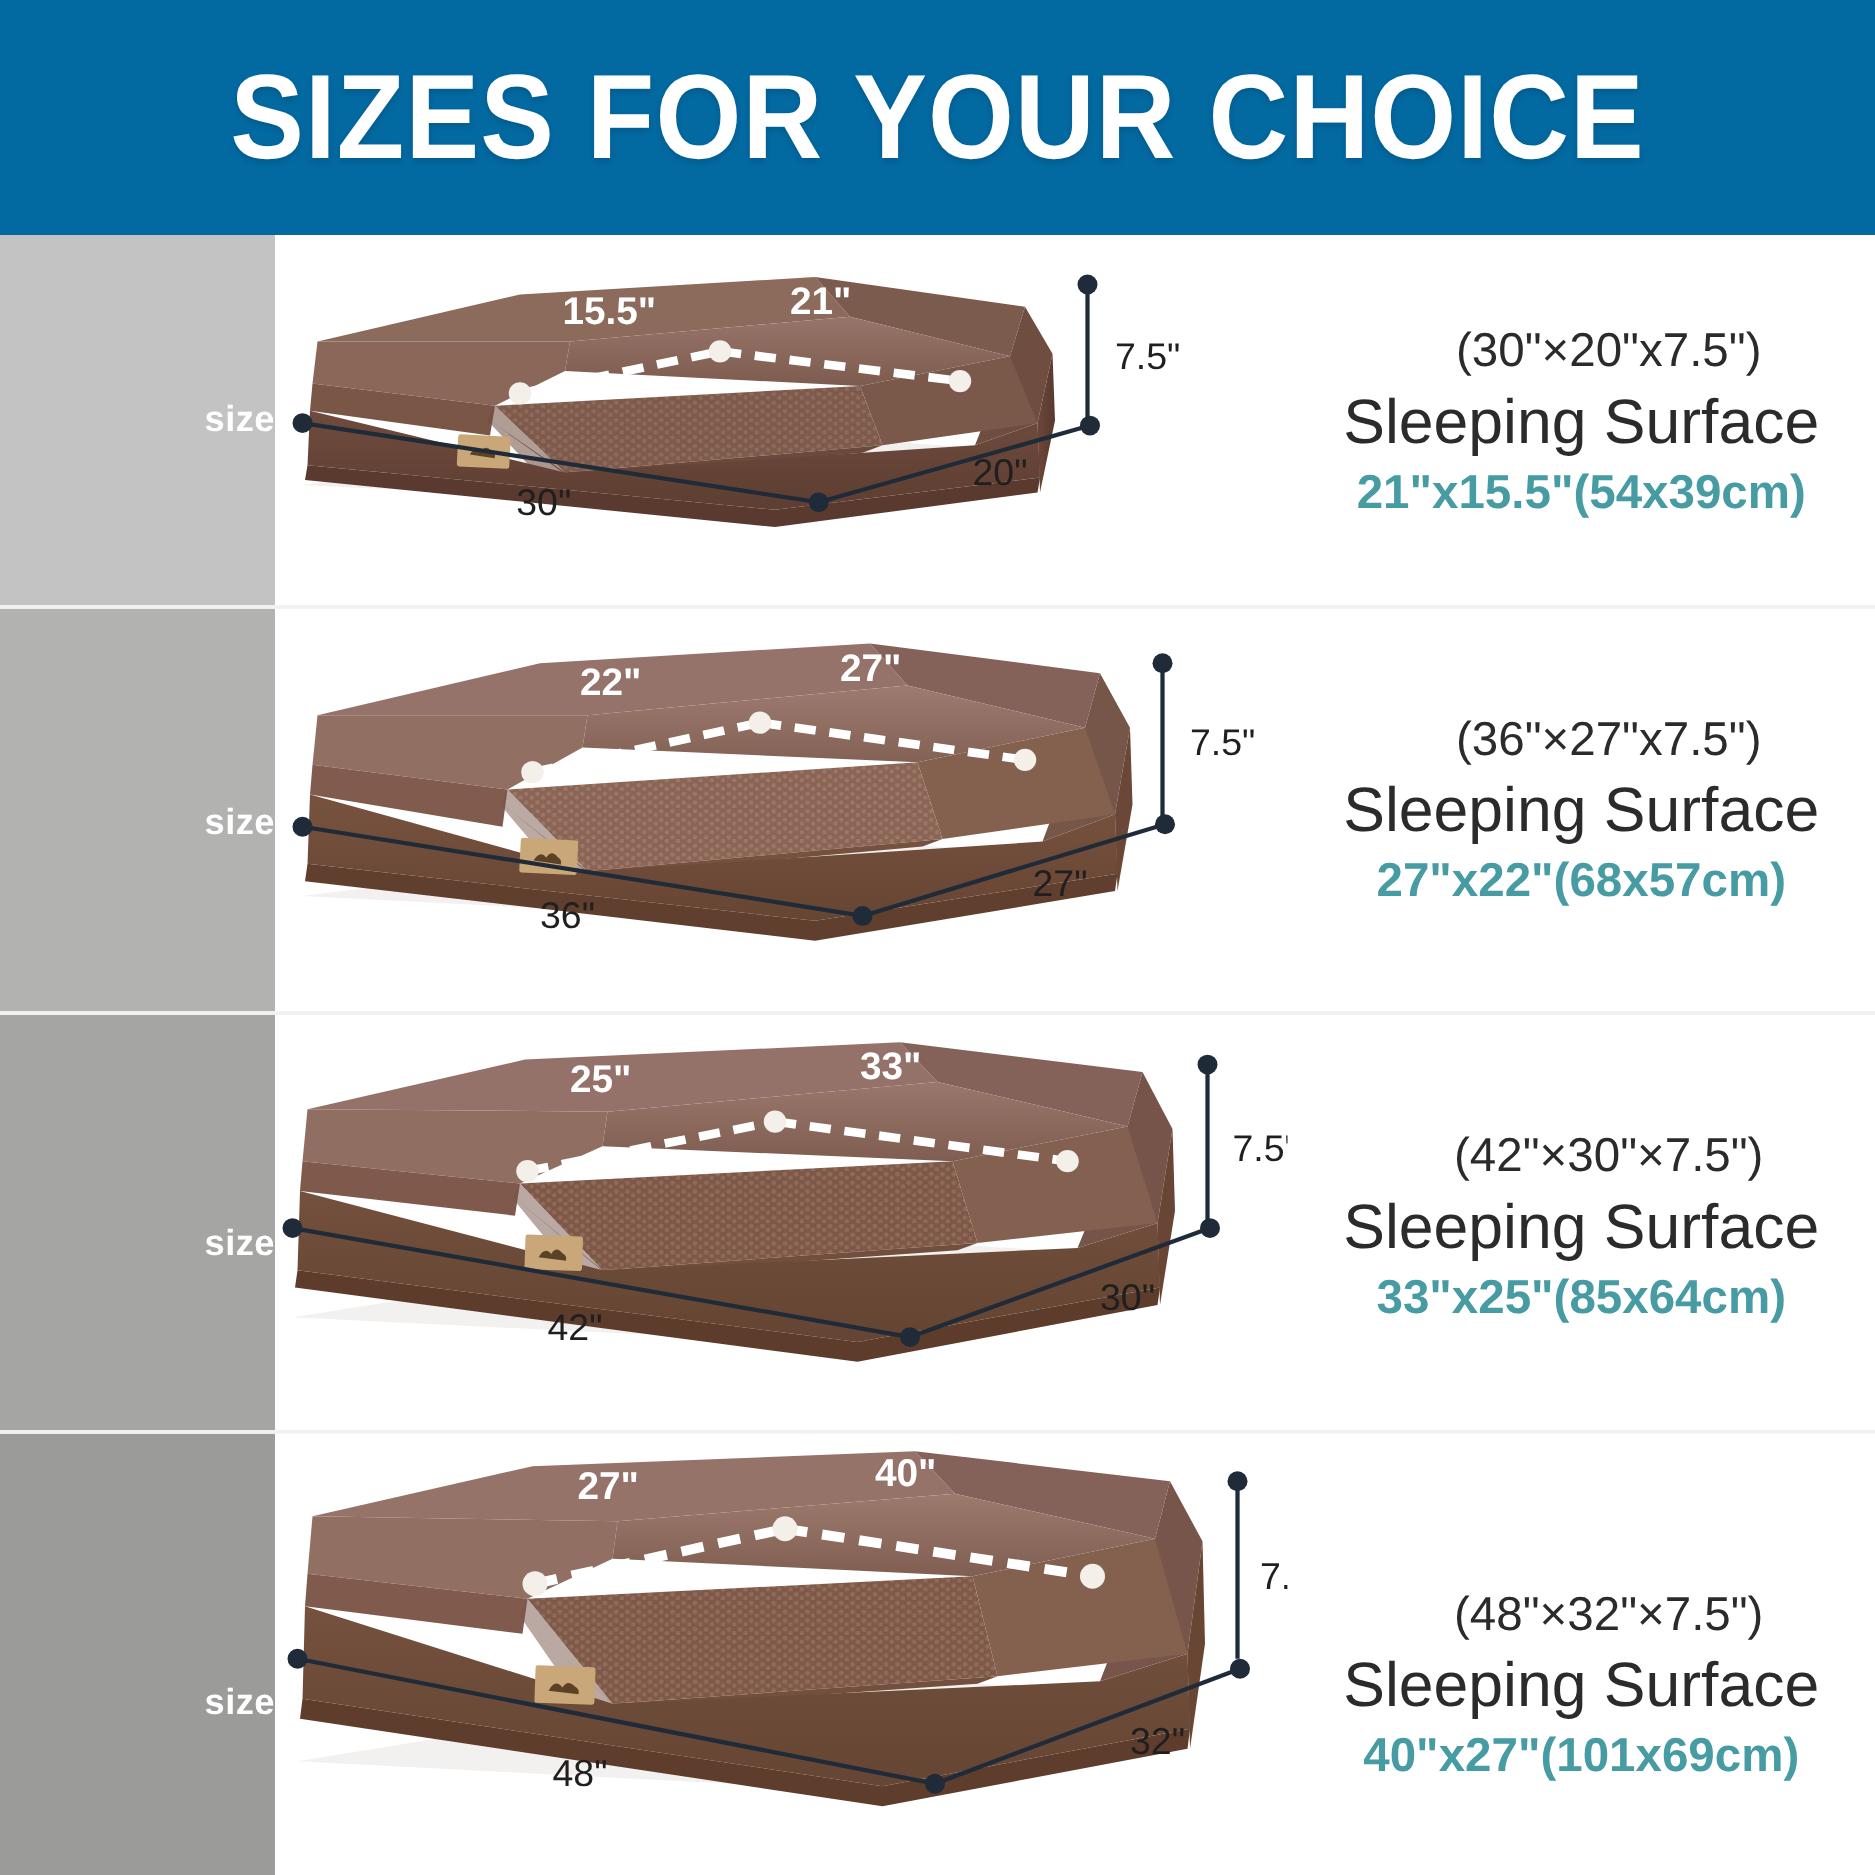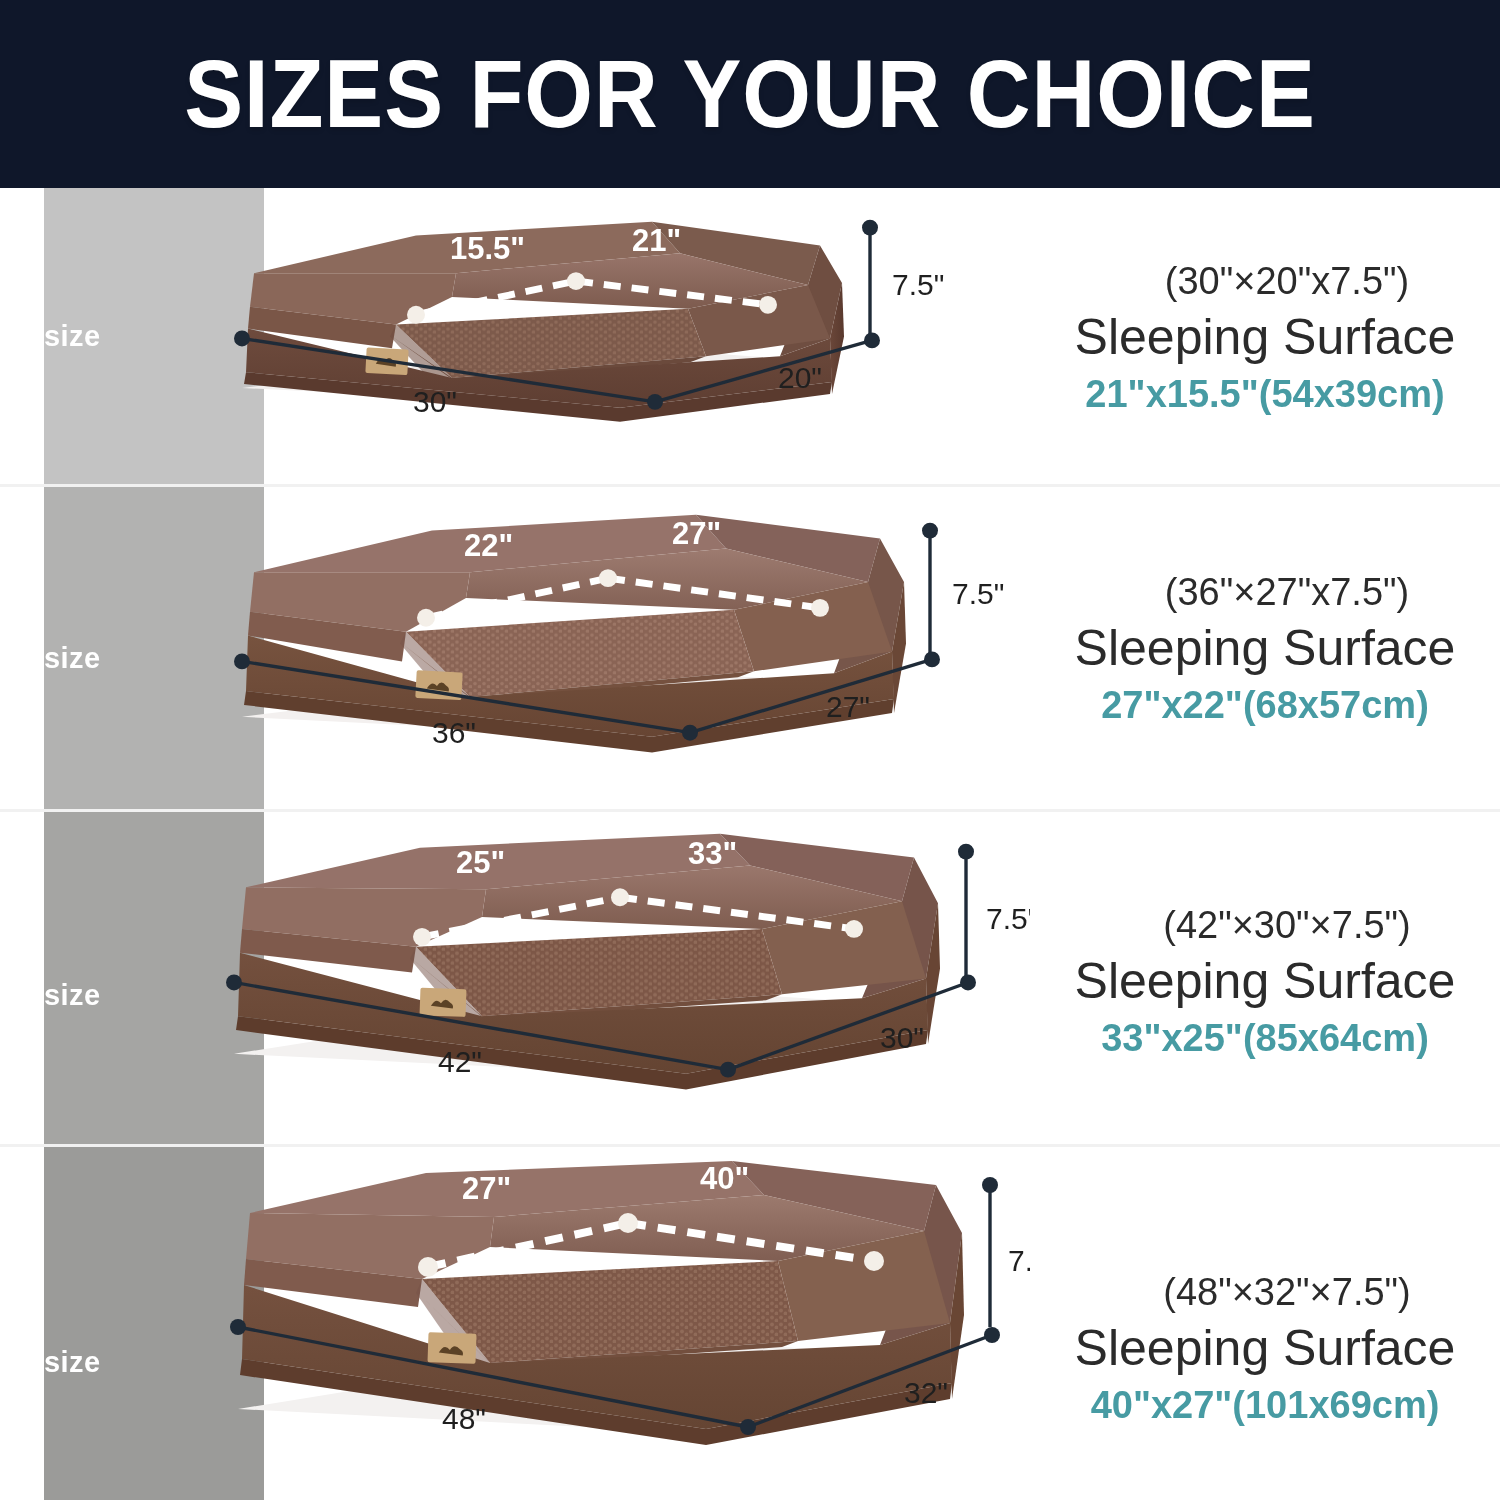--- a/index.html
+++ b/index.html
@@ -35,21 +35,21 @@
   .row:last-child { border-bottom: none; }
   .row.r1 { height: 299px; }
   .row.r2 { height: 325px; }
   .row.r3 { height: 335px; }
   .row.r4 { height: 353px; }
 
   
   .size-cell {
     position: absolute; left: 0; top: 0;
     width: 220px; height: 100%;
-    display: flex; align-items: center; justify-content: flex-start; margin-left: 44px;
+    display: flex; align-items: center; justify-content: flex-end;
   }
   .size-cell .size-label {
     color: #ffffff; font-weight: bold; font-size: 29px;
     letter-spacing: 0.4px;
   }
   .r1 .size-cell { background: #c3c3c3; }
   .r2 .size-cell { background: #b2b2b1; }
   .r3 .size-cell { background: #a5a5a3; }
   .r4 .size-cell { background: #9b9b99; }
   .r4 .size-cell .size-label { margin-top: 78px; }
@@ -76,21 +76,21 @@
   .illus svg { position: absolute; left: 0; top: 0; width: 100%; height: 100%; }
 
   .dimtxt { font-family: "Liberation Sans", sans-serif; fill:#1f1f1f; font-size:30px; }
   .dimtxt-in { font-family: "Liberation Sans", sans-serif; fill:#ffffff; font-size:31px; font-weight:bold; }
 </style>
 </head>
 <body>
 
 <div id="page">
 
-  <div class="banner" style="background: #0f172a;">
+  <div class="banner" style="background: #0369a1;">
     <div class="banner-title">SIZES FOR YOUR CHOICE</div>
   </div>
 
   <div class="rows">
 
     <div class="row r1">
       <div class="size-cell" style="background: rgb(195, 195, 195);">
         <span class="size-label">size</span>
       </div>
 

